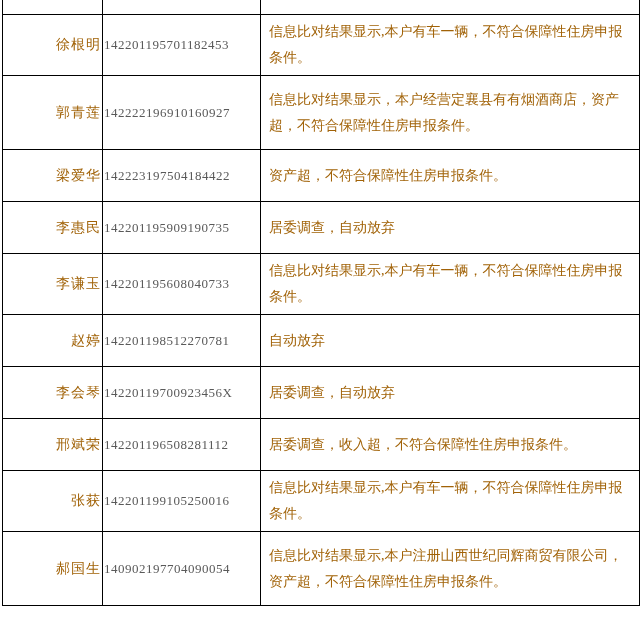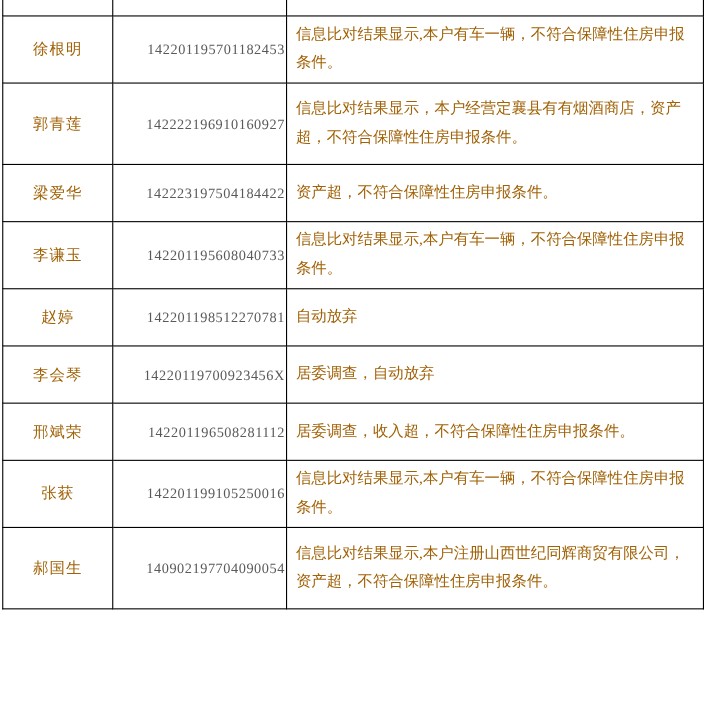--- a/index.html
+++ b/index.html
@@ -29,26 +29,26 @@
 
   td {
     border: 1px solid #000000;
     vertical-align: middle;
     font-size: 14px;
     color: #a16207;
     background: #ffffff;
     overflow: hidden;
   }
   td.c-name {
-    text-align: center;
+    text-align: right;
     letter-spacing: 1px;
     margin-left: 37px;
   }
   td.c-id {
-    text-align: right;
+    text-align: left;
     font-size: 13px;
     color: #595959;
     letter-spacing: 0.5px;
   }
   td.c-remark {
     text-align: left;
     padding: 4px 10px 4px 8px;
     line-height: 26px;
   }
   tr.rh-partial-top td { height: 13px; }
@@ -81,20 +81,25 @@
         <td class="c-name">郭青莲</td>
         <td class="c-id">142222196910160927</td>
         <td class="c-remark">信息比对结果显示，本户经营定襄县有有烟酒商店，资产超，不符合保障性住房申报条件。</td>
       </tr>
       <tr class="rh-s">
         <td class="c-name">梁爱华</td>
         <td class="c-id">142223197504184422</td>
         <td class="c-remark">资产超，不符合保障性住房申报条件。</td>
       </tr>
       <tr class="rh-s">
+        <td class="c-name">李惠民</td>
+        <td class="c-id">142201195909190735</td>
+        <td class="c-remark">居委调查，自动放弃</td>
+      </tr>
+      <tr class="rh-s">
         <td class="c-name">李谦玉</td>
         <td class="c-id">142201195608040733</td>
         <td class="c-remark">信息比对结果显示,本户有车一辆，不符合保障性住房申报条件。</td>
       </tr>
       <tr class="rh-s">
         <td class="c-name">赵婷</td>
         <td class="c-id">142201198512270781</td>
         <td class="c-remark">自动放弃</td>
       </tr>
       <tr class="rh-s">

